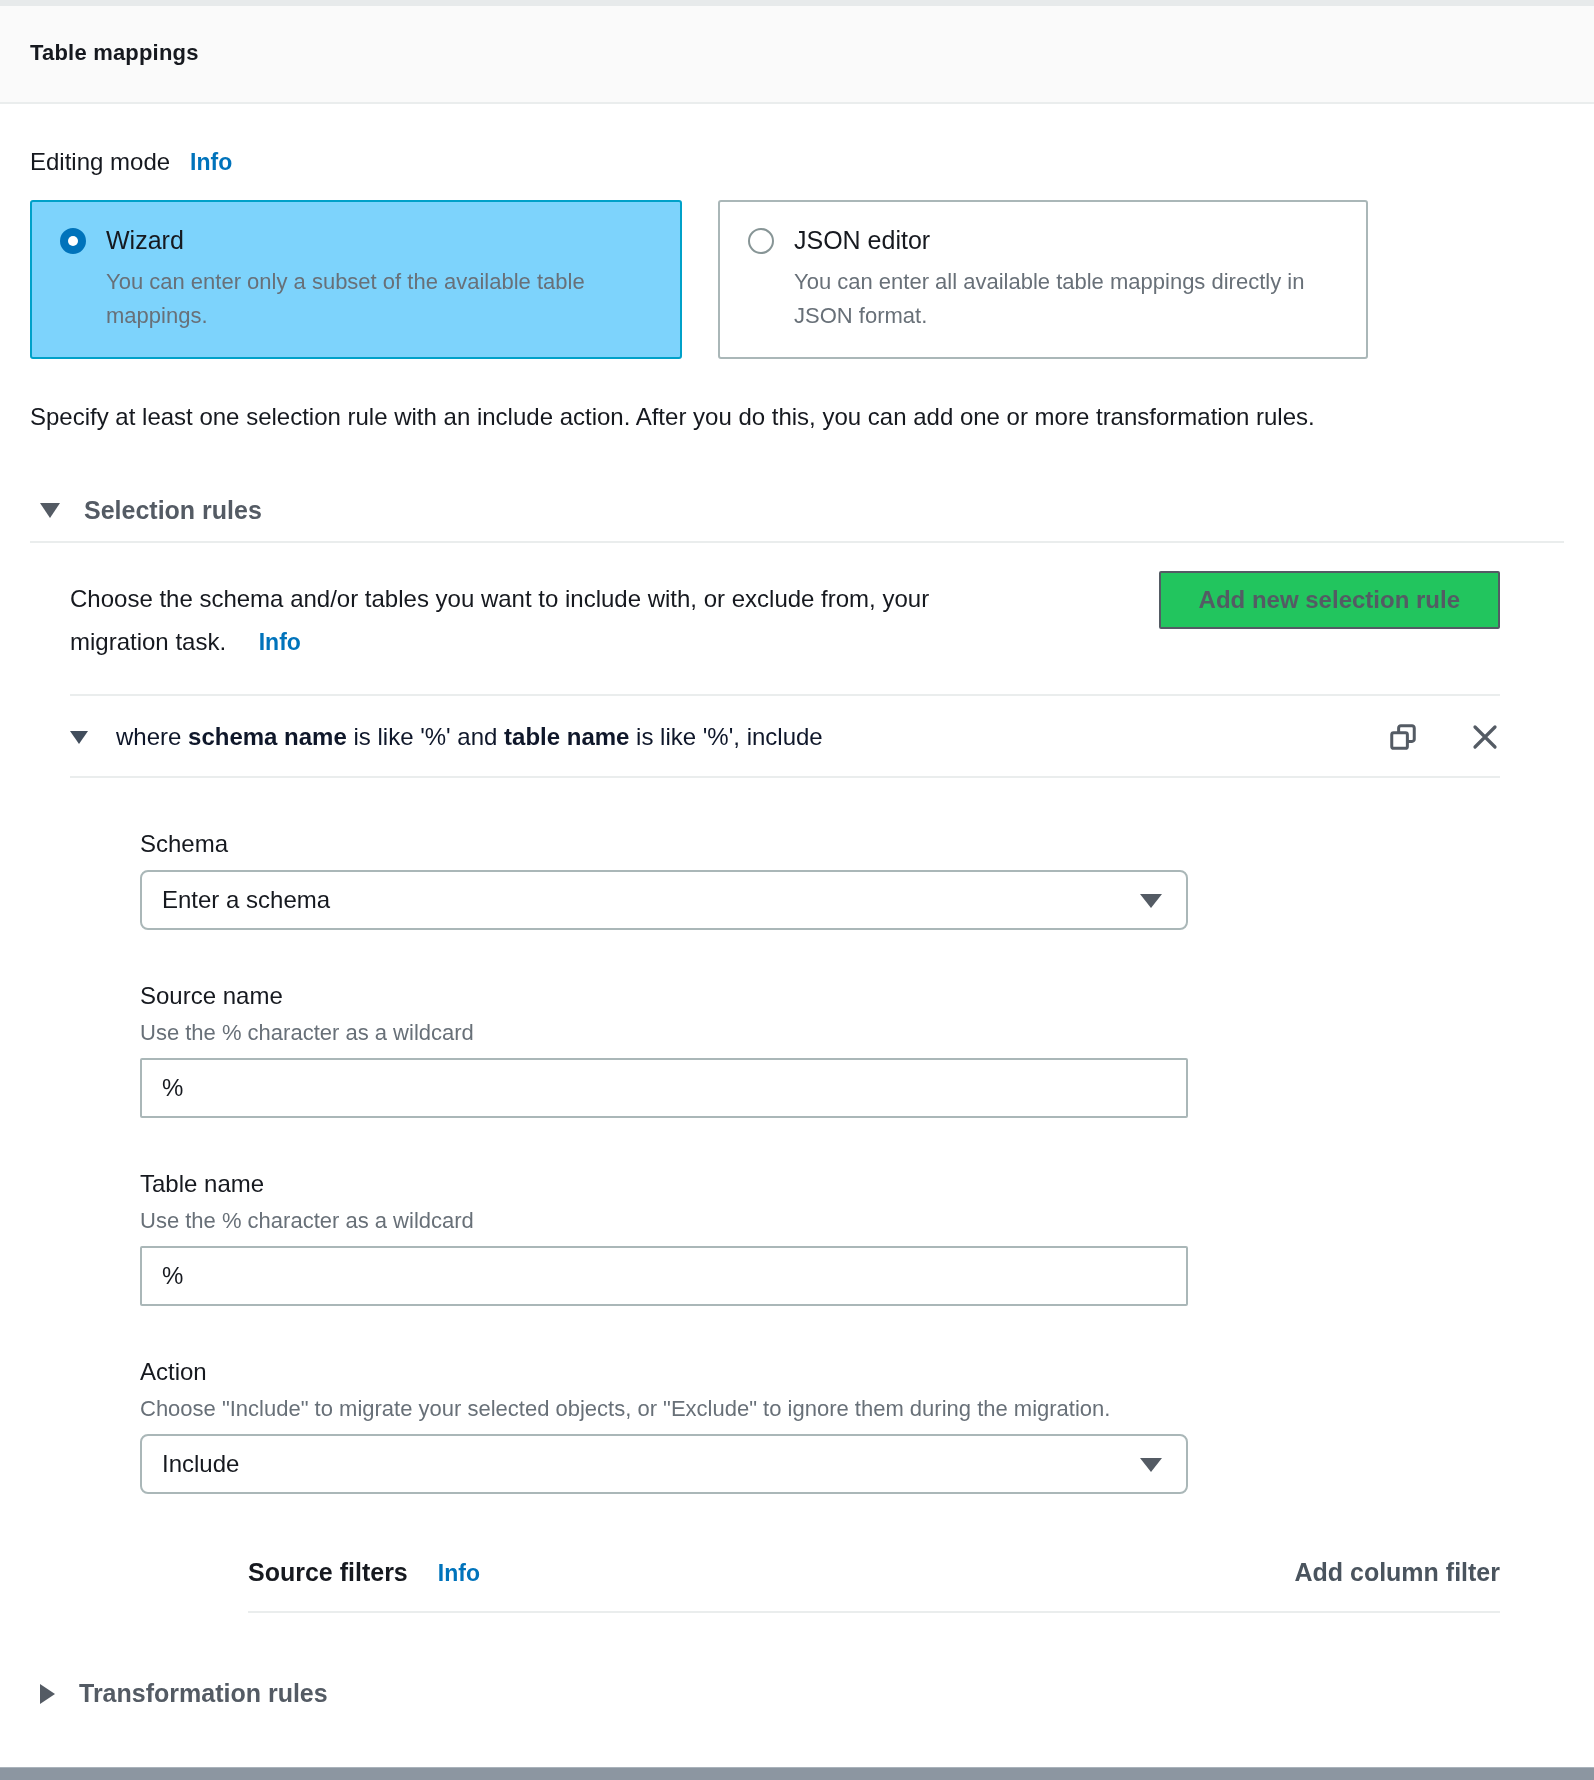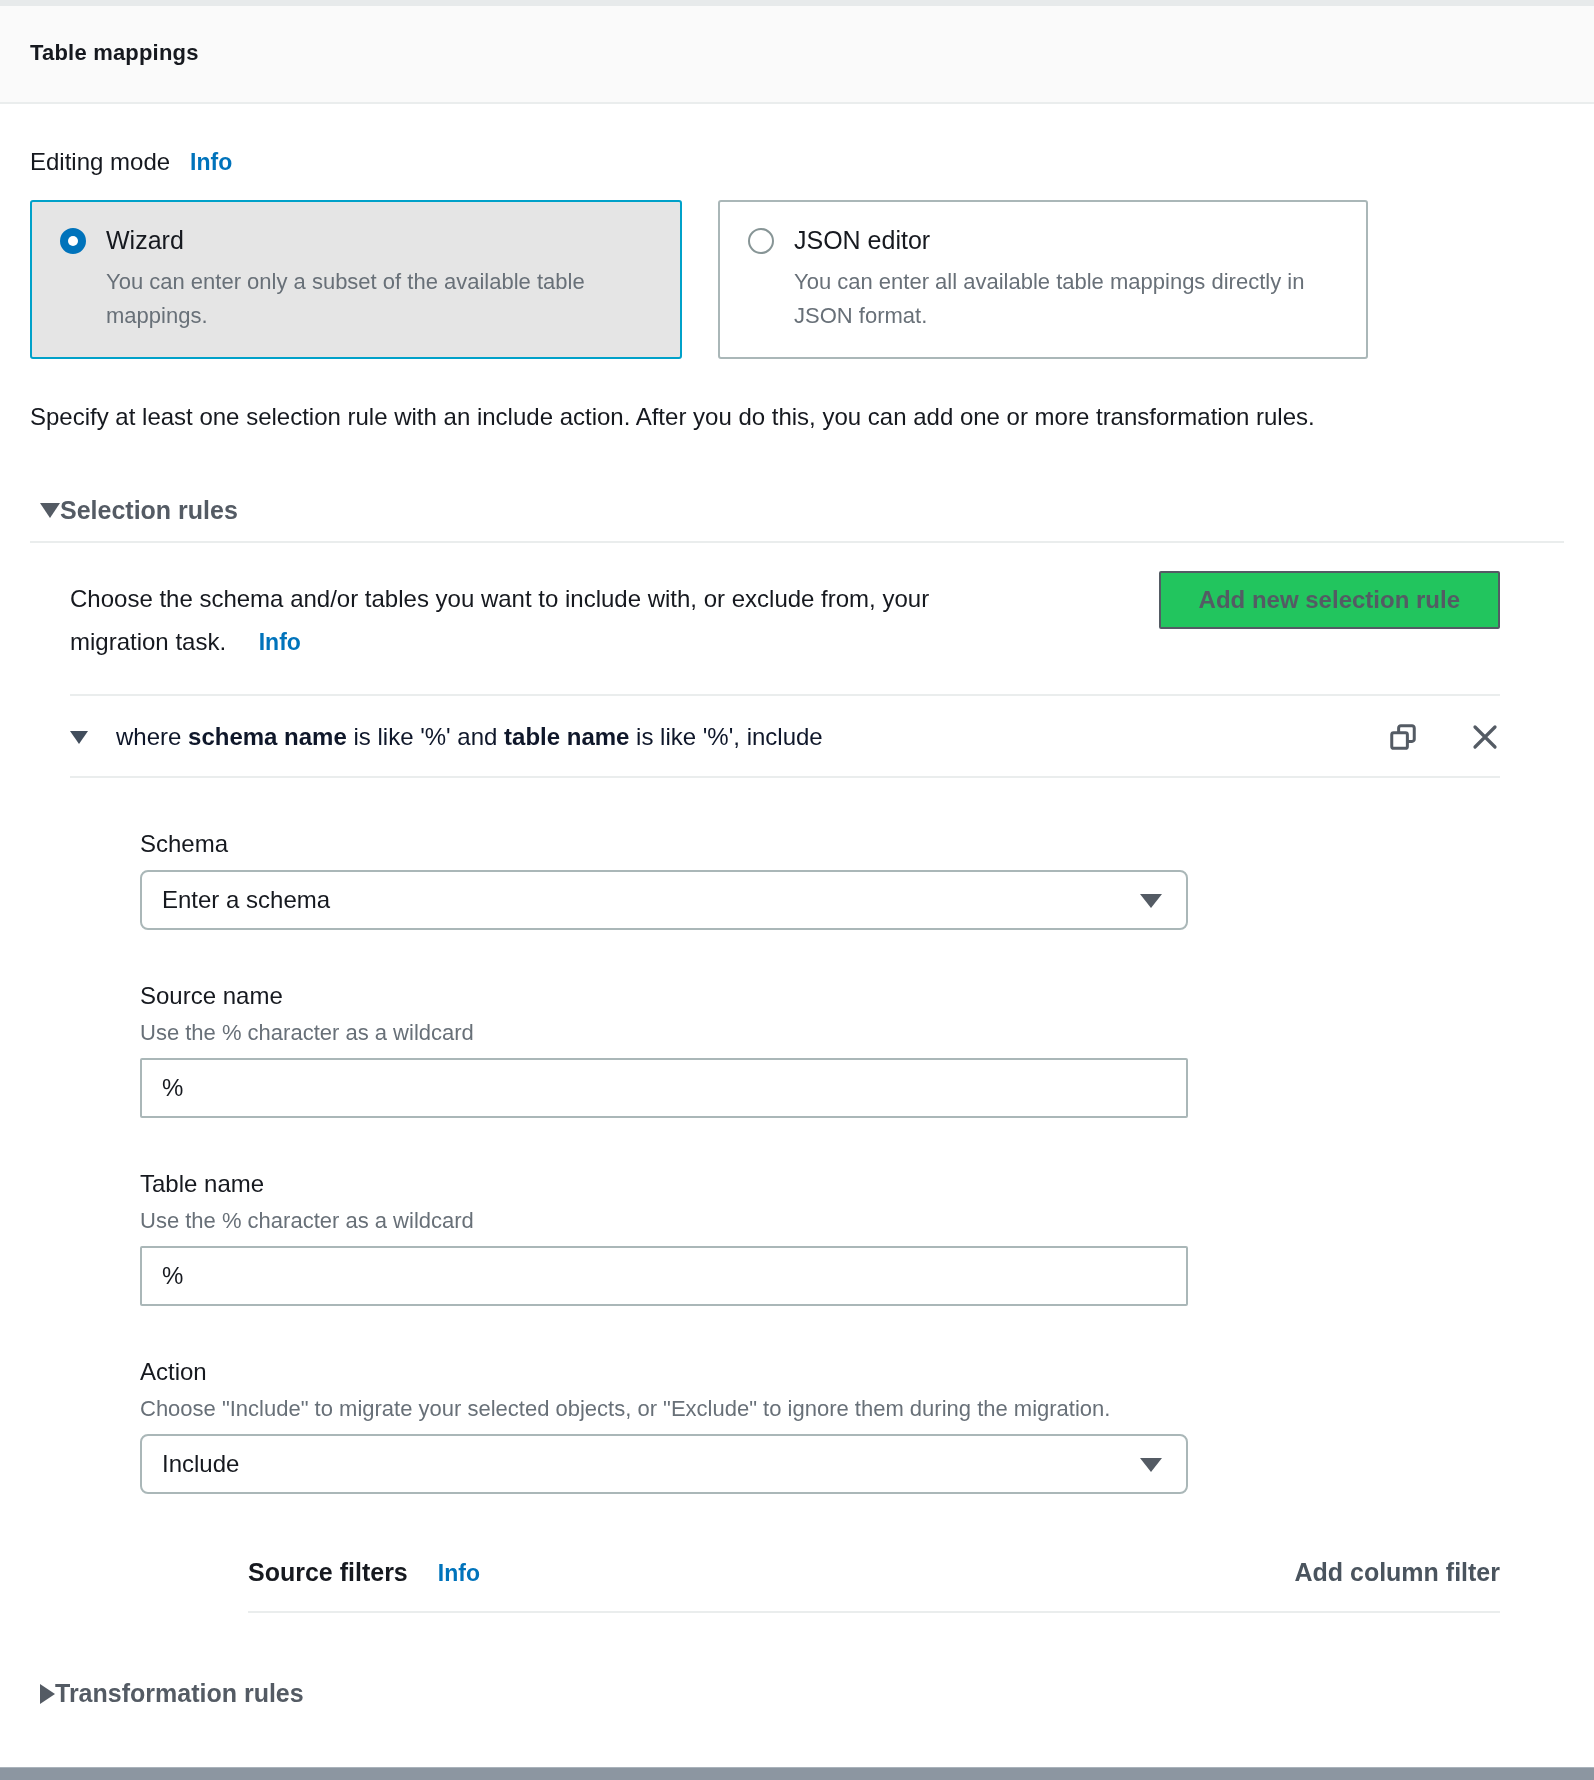--- a/index.html
+++ b/index.html
@@ -33,21 +33,21 @@
   .info-link { font-size:23px; font-weight:bold; color:#0073bb; cursor:pointer; text-decoration:none; }
 
   .cards { display:flex; gap:36px; margin-top:24px; }
   .card {
     min-height:152px;
     border-radius:3px;
     padding:24px 28px;
     background:#ffffff;
     border:2px solid #aab7b8;
   }
-  .card.selected { border:2px solid #00a1c9; background:#e5e5e5; }
+  .card.selected { border:2px solid #00a1c9; background:#7dd3fc; }
   .card-wizard { width:652px; }
   .card-json { width:650px; }
   .card-head { display:flex; align-items:center; gap:20px; }
   .radio {
     width:26px; height:26px; border-radius:50%;
     background:#ffffff; border:2px solid #879596;
     flex:0 0 auto; position:relative;
   }
   .radio.checked { background:#0073bb; border:2px solid #0073bb; }
   .radio.checked::after {
@@ -64,21 +64,21 @@
   .card-json .card-desc { max-width:525px; }
 
   
   .instructions {
     margin-top:36px;
     font-size:24px; line-height:43px; color:#16191f;
     max-width:1330px;
   }
 
   
-  .section-exp { display:flex; align-items:center; margin-top:58px; padding-left:10px; }
+  .section-exp { display:flex; align-items:center; gap:24px; margin-top:58px; padding-left:10px; }
   .tri-down {
     width:0; height:0;
     border-left:10px solid transparent; border-right:10px solid transparent;
     border-top:15px solid #545b64;
   }
   .tri-right {
     width:0; height:0;
     border-top:10px solid transparent; border-bottom:10px solid transparent;
     border-left:15px solid #545b64;
   }

